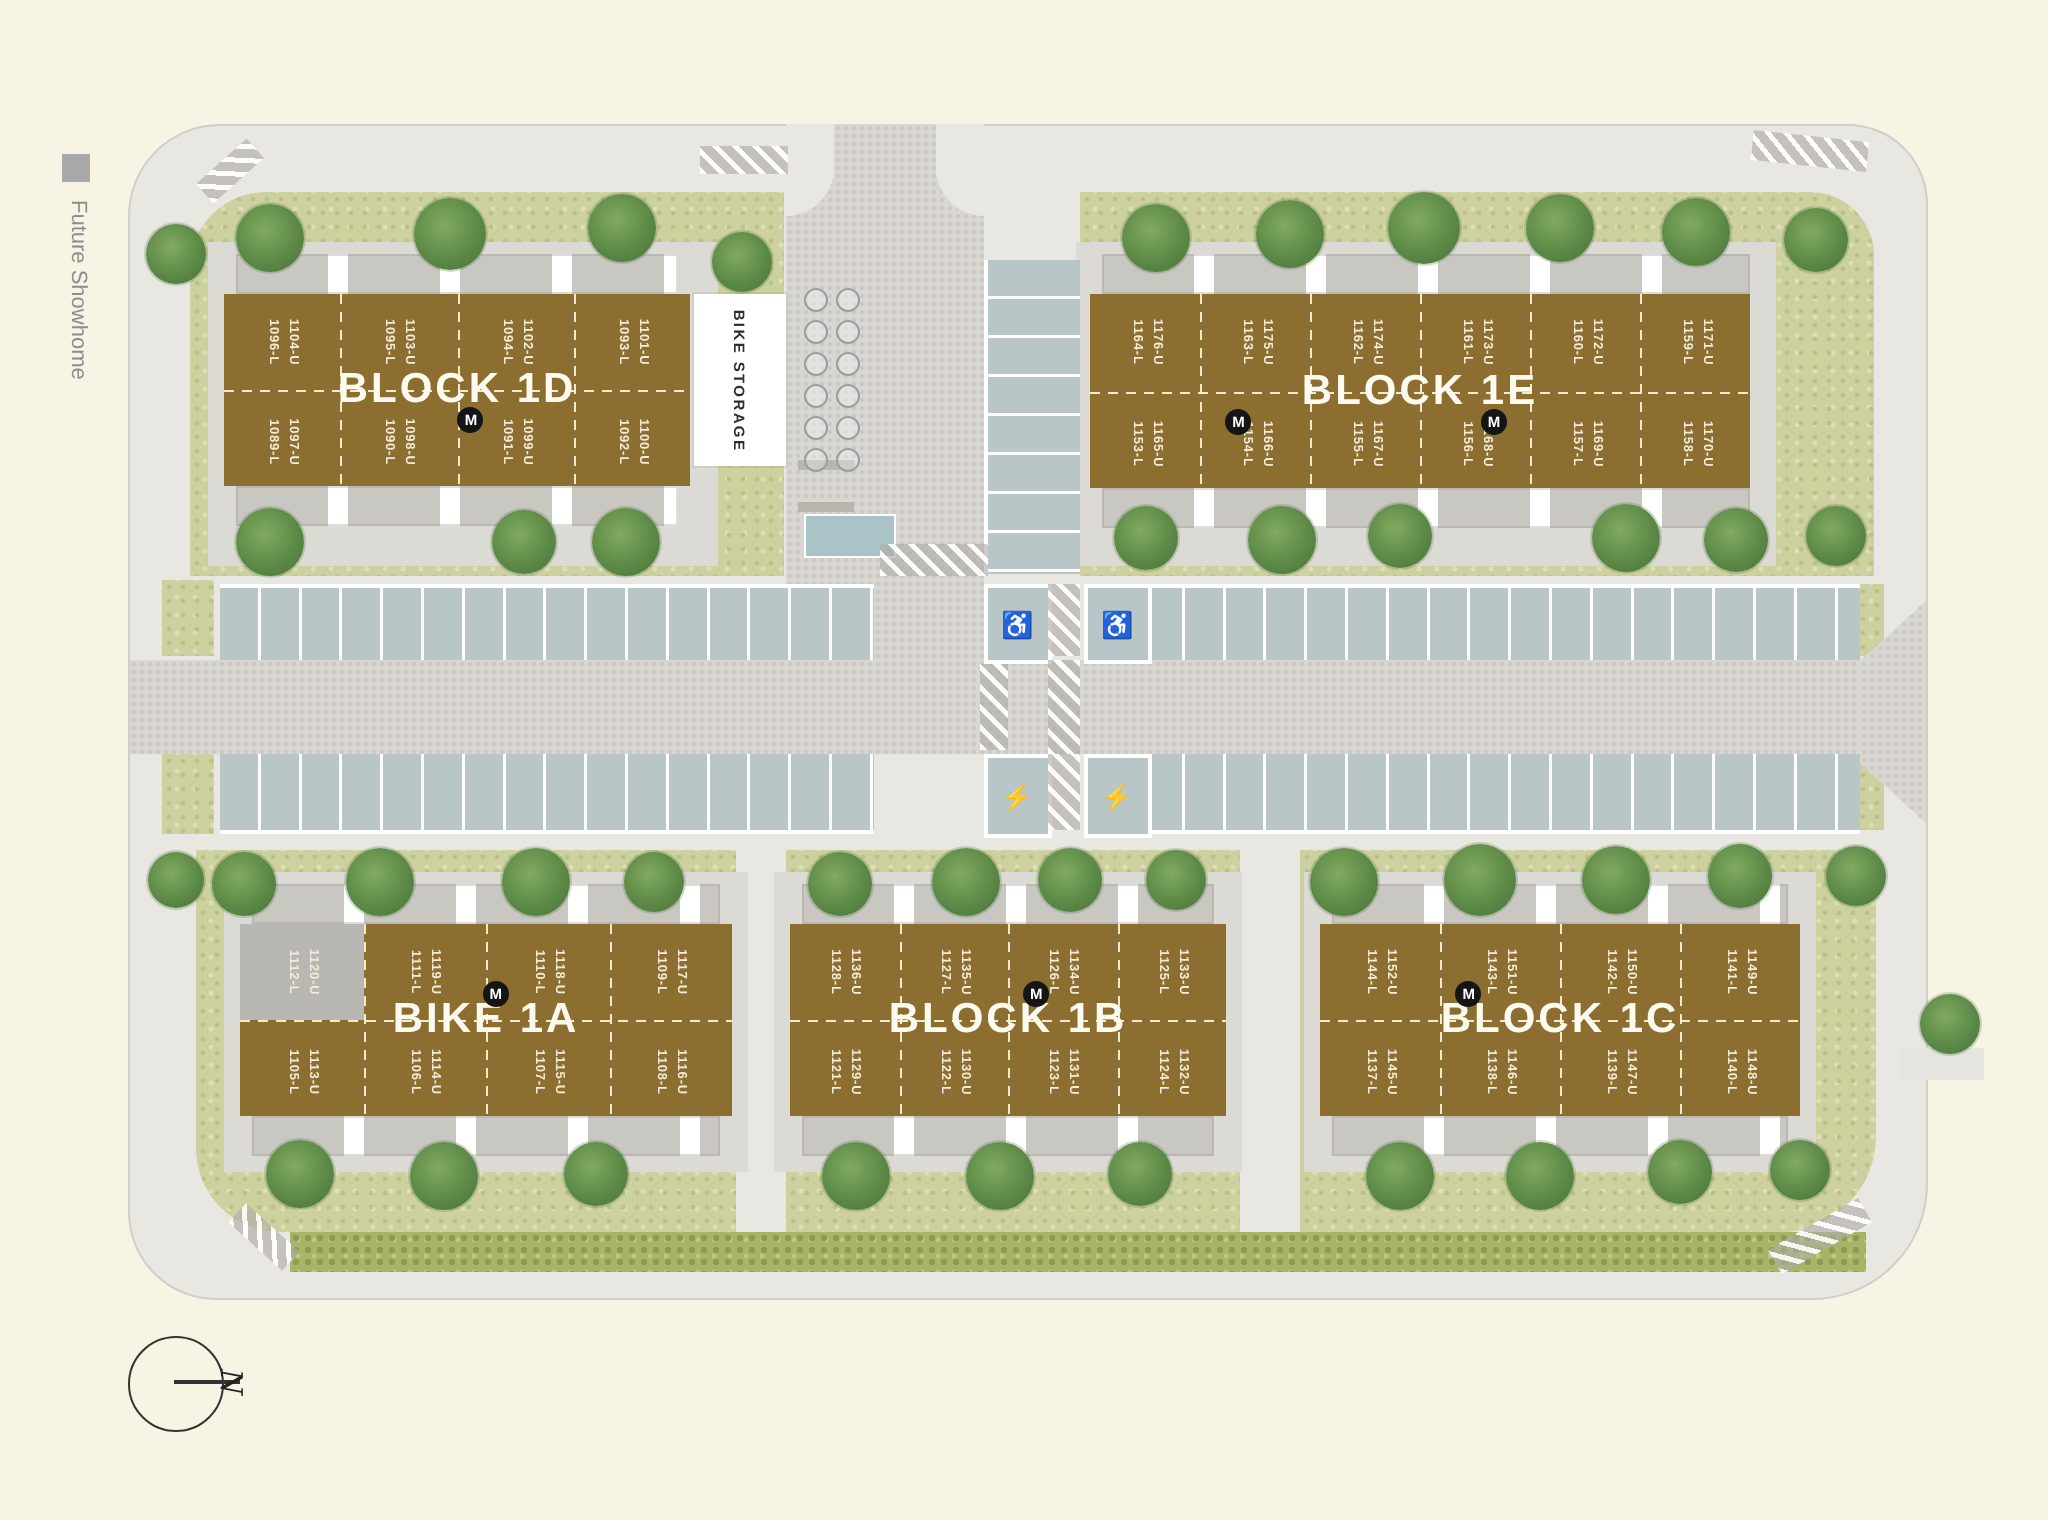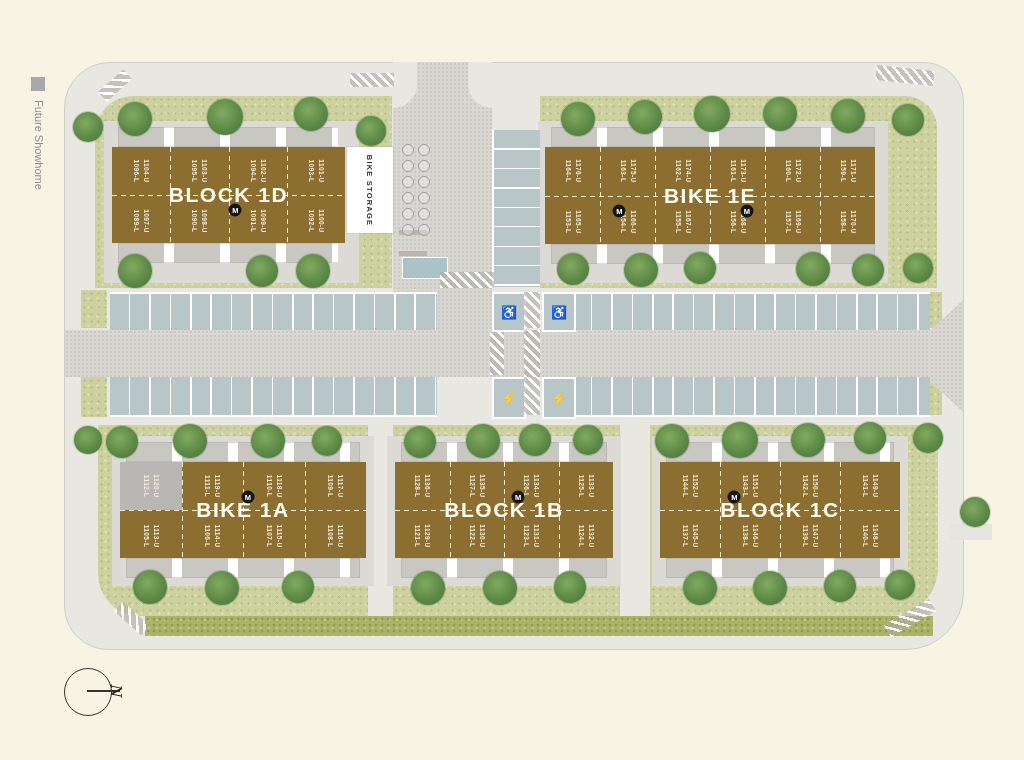--- a/index.html
+++ b/index.html
@@ -259,21 +259,21 @@
         <span>1156-L</span>
       </div>
       <div class="unit-label" style="left:775.5px;top:213.175px;width:34px;height:18px;">
         <span>1169-U</span>
         <span>1157-L</span>
       </div>
       <div class="unit-label" style="left:830.5px;top:213.175px;width:34px;height:18px;">
         <span>1170-U</span>
         <span>1158-L</span>
       </div>
-      <div class="block-label" style="left:710px;top:195.5px;">BIKE 1E</div>
+      <div class="block-label" style="left:710px;top:195.5px;">BLOCK 1E</div>
       <div class="m-badge" style="left:619.25px;top:210.535px;">M</div>
       <div class="m-badge" style="left:746.96px;top:210.535px;">M</div>
       <div class="pad" style="left:112px;top:436px;width:262px;height:150px;"></div>
       <div class="pad-strip" style="left:126px;top:442px;width:234px;height:20px;"></div>
       <div class="pad-strip" style="left:126px;top:558px;width:234px;height:20px;"></div>
       <div class="building" style="left:120px;top:462px;width:246px;height:96px;"></div>
       <div class="showhome-cell" style="left:120px;top:462px;width:61.5px;height:48px;"></div>
       <div class="gv" style="left:181.5px;top:462px;height:96px;"></div>
       <div class="gv" style="left:243px;top:462px;height:96px;"></div>
       <div class="gv" style="left:304.5px;top:462px;height:96px;"></div>

